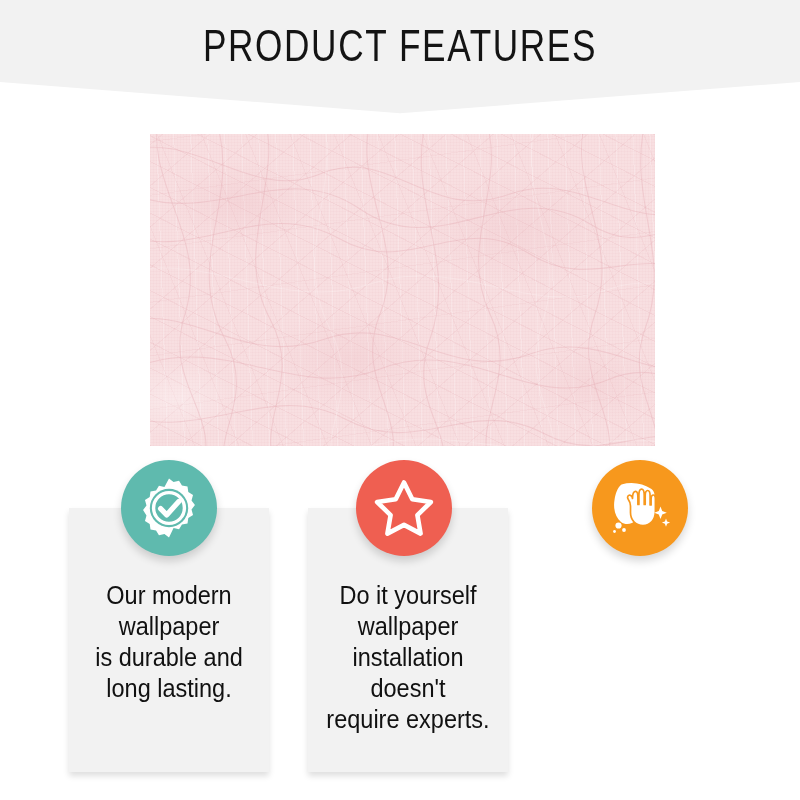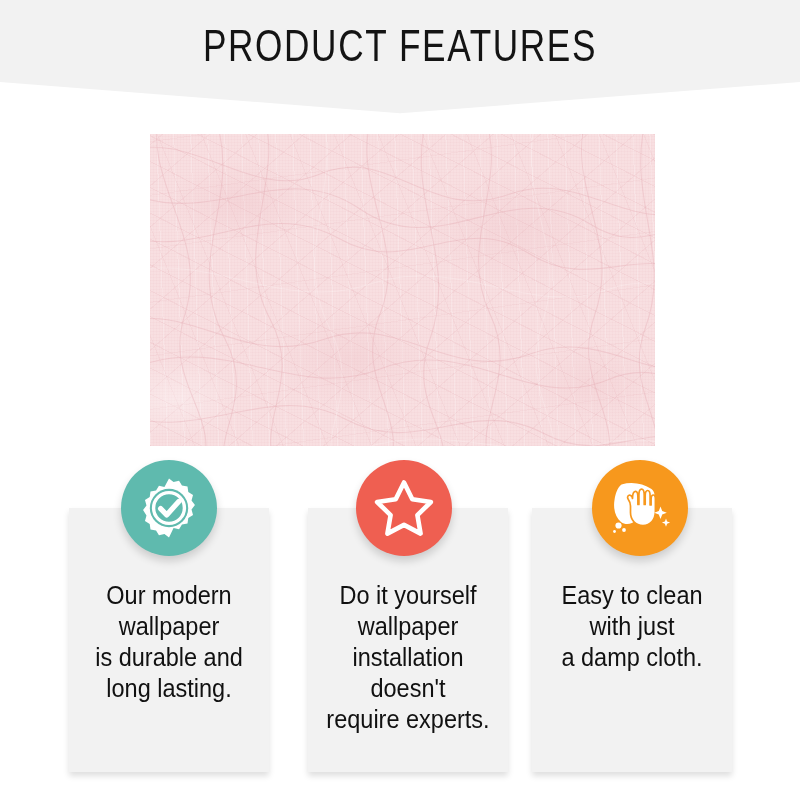--- a/index.html
+++ b/index.html
@@ -226,20 +226,15 @@
 is durable and
 long lasting.</div>
     </div>
     <div class="feature-card card-2">
       <div class="card-text">Do it yourself
 wallpaper
 installation
 doesn't
 require experts.</div>
     </div>
-    <div class="feature-card card-3">
-      <div class="card-text">Easy to clean
-with just
-a damp cloth.</div>
-    </div>
   </div>
 
 </div>
 
 </body></html>

